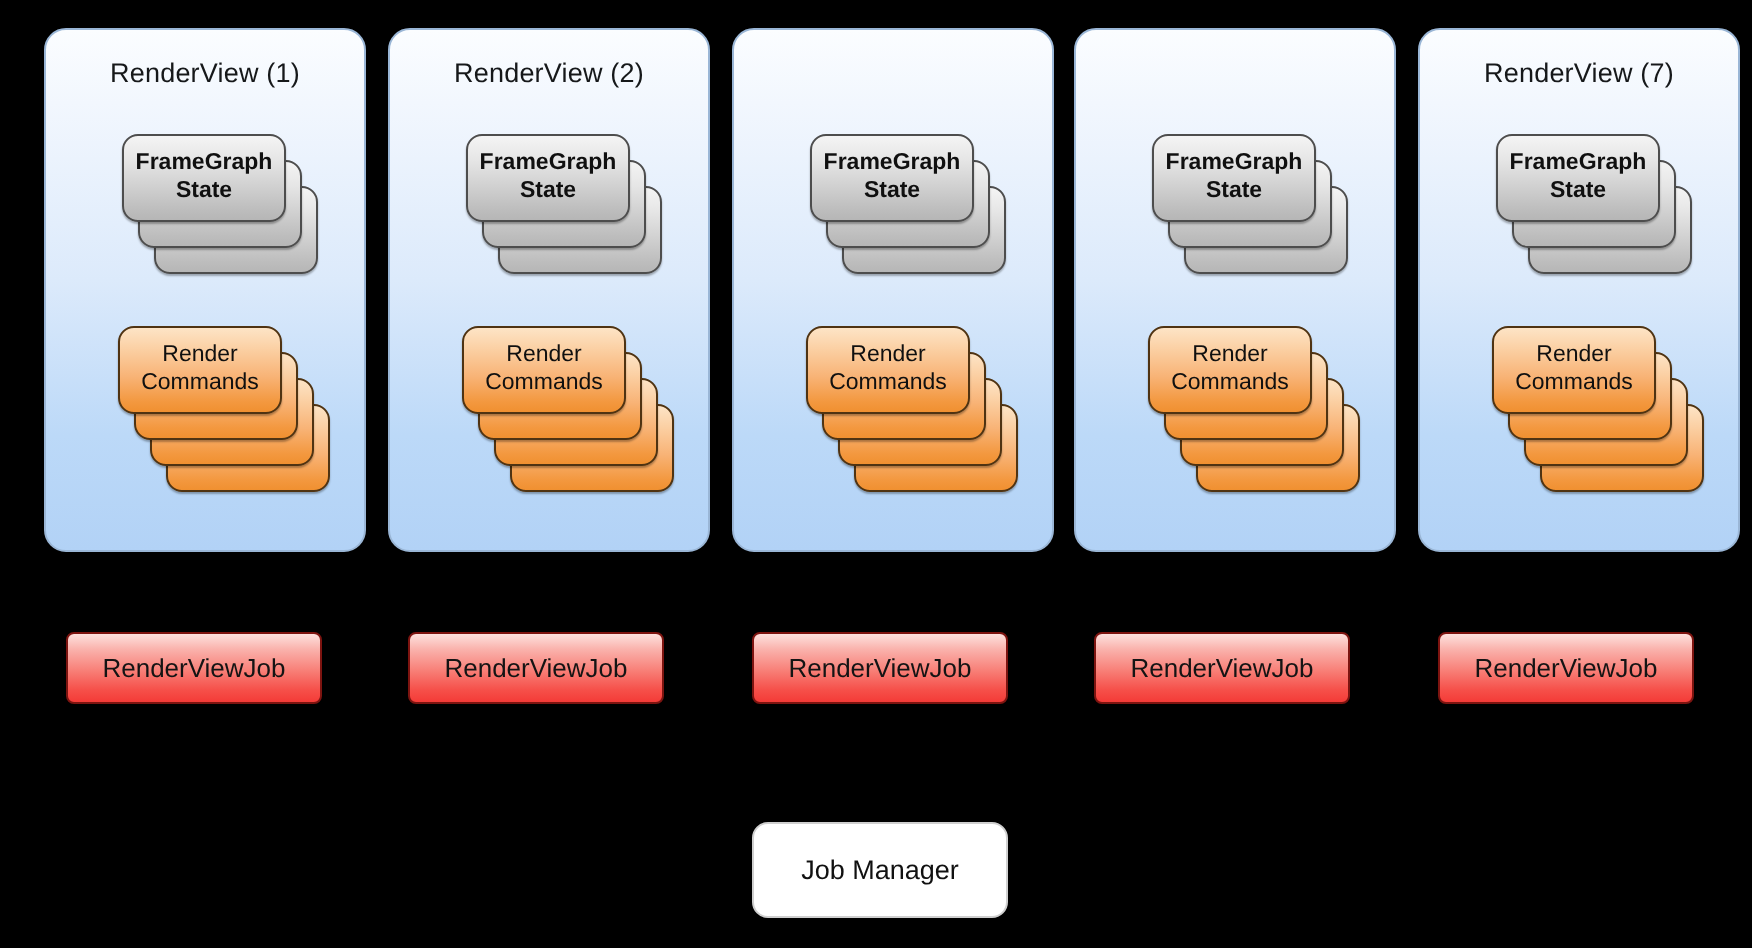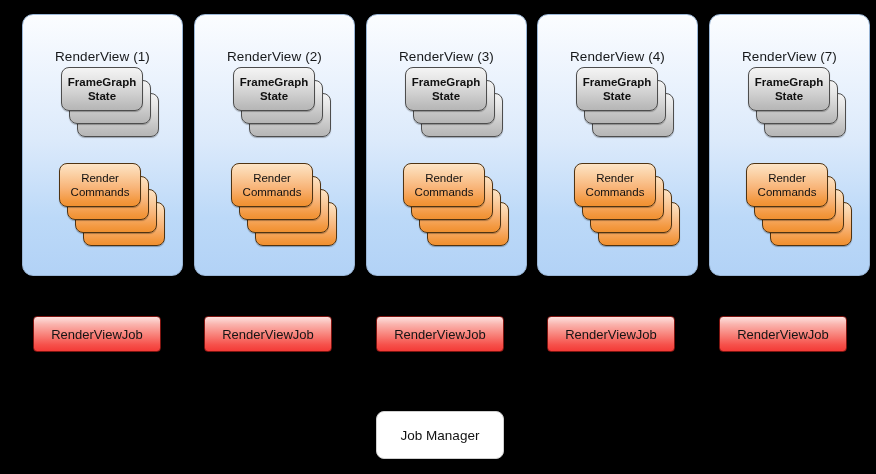--- a/index.html
+++ b/index.html
@@ -19,21 +19,20 @@
     border:1px solid #9ab6d6;
     box-shadow:0 1px 2px rgba(0,0,0,0.55);
     box-sizing:border-box;
   }
   .panel-title{
     position:absolute;left:0;right:0;top:14px;
     text-align:center;
     font-size:13.5px;color:#16181a;
     letter-spacing:0.1px;
     white-space:nowrap;
-    margin-top:20px;
   }
 
   
   .stack{position:absolute;}
   .card{
     position:absolute;
     box-sizing:border-box;
     border-radius:8px;
     border:1px solid #4a4a4a;
     box-shadow:0 1px 1px rgba(0,0,0,0.30);
@@ -137,42 +136,40 @@
       <div class="card orange" style="left:16px;top:26px;width:82px;height:44px;"></div>
       <div class="card orange" style="left:8px;top:13px;width:82px;height:44px;"></div>
       <div class="card orange" style="left:0px;top:0px;width:82px;height:44px;">
         <div class="card-label">Render
 Commands</div>
       </div>
     </div>
   </div>
 
   <div class="panel" style="left:366px;width:161px;">
-    <div class="panel-title">RenderView (3)</div>
     <div class="stack" style="left:38px;top:52px;width:110px;height:80px;">
       <div class="card gray" style="left:16px;top:26px;width:82px;height:44px;"></div>
       <div class="card gray" style="left:8px;top:13px;width:82px;height:44px;"></div>
       <div class="card gray" style="left:0px;top:0px;width:82px;height:44px;">
         <div class="card-label">FrameGraph
 State</div>
       </div>
     </div>
     <div class="stack" style="left:36px;top:148px;width:120px;height:100px;">
       <div class="card orange" style="left:24px;top:39px;width:82px;height:44px;"></div>
       <div class="card orange" style="left:16px;top:26px;width:82px;height:44px;"></div>
       <div class="card orange" style="left:8px;top:13px;width:82px;height:44px;"></div>
       <div class="card orange" style="left:0px;top:0px;width:82px;height:44px;">
         <div class="card-label">Render
 Commands</div>
       </div>
     </div>
   </div>
 
   <div class="panel" style="left:537px;width:161px;">
-    <div class="panel-title">RenderView (4)</div>
     <div class="stack" style="left:38px;top:52px;width:110px;height:80px;">
       <div class="card gray" style="left:16px;top:26px;width:82px;height:44px;"></div>
       <div class="card gray" style="left:8px;top:13px;width:82px;height:44px;"></div>
       <div class="card gray" style="left:0px;top:0px;width:82px;height:44px;">
         <div class="card-label">FrameGraph
 State</div>
       </div>
     </div>
     <div class="stack" style="left:36px;top:148px;width:120px;height:100px;">
       <div class="card orange" style="left:24px;top:39px;width:82px;height:44px;"></div>

